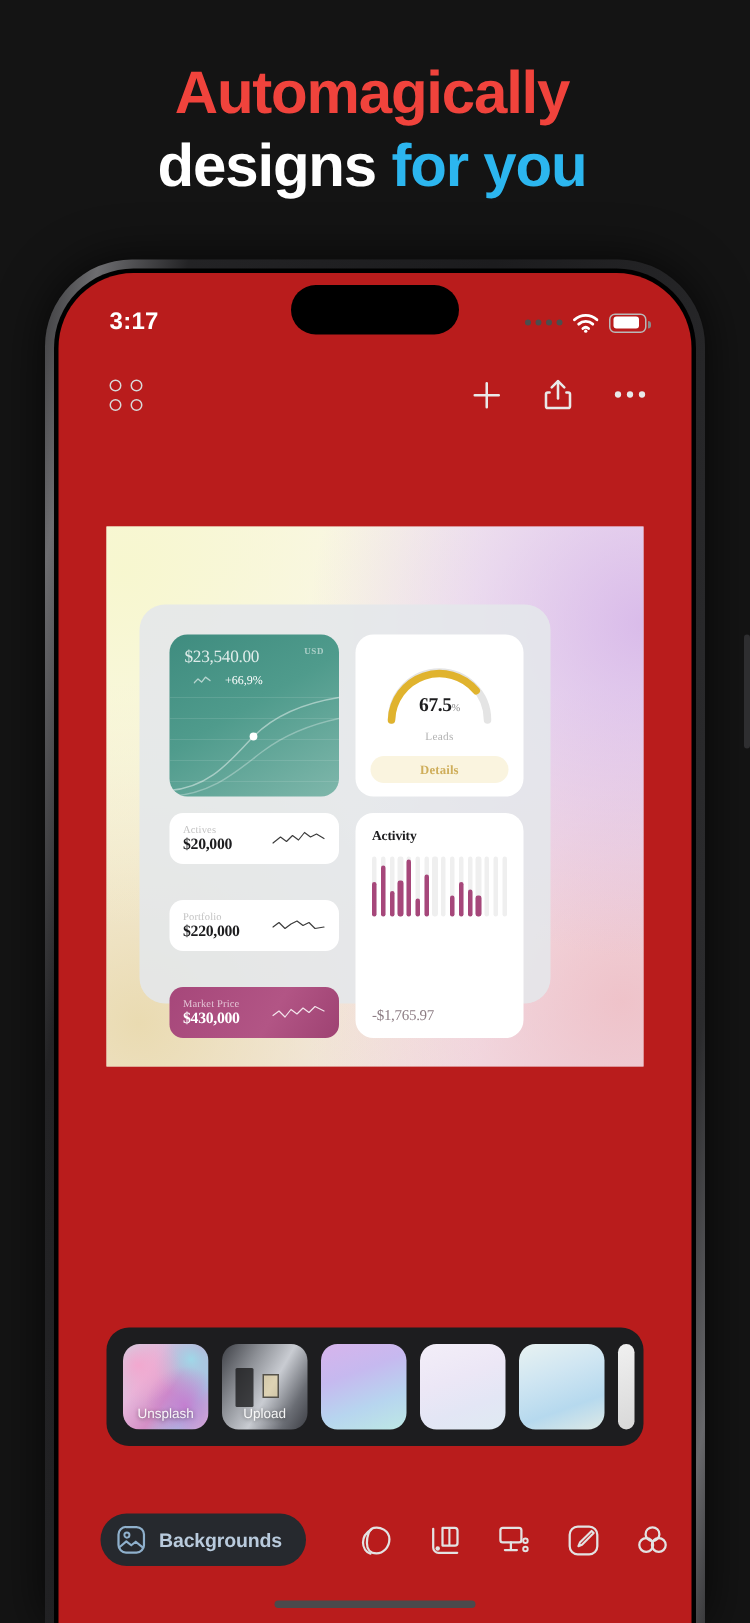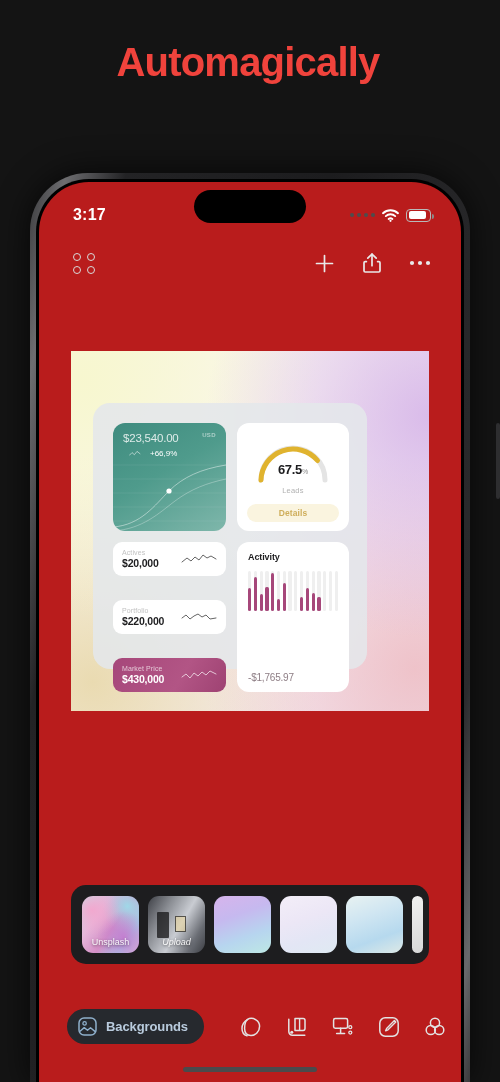--- a/index.html
+++ b/index.html
@@ -86,21 +86,21 @@
   .ic{ cursor:pointer; }
   .grid-ic{ display:grid; grid-template-columns:repeat(2,9px); gap:5px; }
   .grid-ic i{
     width:8px; height:8px; border-radius:50%;
     border:1.6px solid #d8d8d8; display:block;
   }
   .tb-right{ margin-left:auto; display:flex; align-items:center; gap:27px; }
 
   
   .canvas-wrap{
-    margin:42px 0 0 0; padding:17px 32px;
+    margin:42px 0 0 0; padding:17px 32px;font-family:Liberation Serif, serif;
   }
   .canvas{
     position:relative; width:100%; height:360px;
     background:
       radial-gradient(circle at 100% 18%, rgba(212,178,232,.85) 0%, rgba(212,178,232,0) 48%),
       radial-gradient(circle at 96% 88%, rgba(238,186,192,.8) 0%, rgba(238,186,192,0) 45%),
       radial-gradient(circle at 3% 8%, rgba(247,247,206,.95) 0%, rgba(247,247,206,0) 50%),
       radial-gradient(circle at 6% 92%, rgba(232,216,170,.9) 0%, rgba(232,216,170,0) 48%),
       linear-gradient(135deg,#f9f7e4 0%,#fbf7f3 40%,#f7eef4 70%,#efe2ee 100%);
     overflow:hidden;
@@ -200,21 +200,21 @@
     color:rgba(255,255,255,.92); font-size:9px; font-weight:500;
     text-shadow:0 1px 3px rgba(0,0,0,.55);
   }
   .th-unsplash{
     background:
       radial-gradient(ellipse at 18% 25%, #f2a8cf 0%, rgba(242,168,207,0) 42%),
       radial-gradient(ellipse at 72% 72%, #c47fd0 0%, rgba(196,127,208,0) 45%),
       radial-gradient(ellipse at 80% 18%, #9fd8e8 0%, rgba(159,216,232,0) 40%),
       linear-gradient(125deg,#bfe6e8 0%,#e6b7db 30%,#d48fc6 55%,#a5c8e6 78%,#e2a9d4 100%);
   }
-  .th-upload{ background:linear-gradient(120deg,#3e4046 0%,#8d9096 30%,#c9ccd2 55%,#6a6d74 80%,#3c3e44 100%);font-style:italic; }
+  .th-upload{ background:linear-gradient(120deg,#3e4046 0%,#8d9096 30%,#c9ccd2 55%,#6a6d74 80%,#3c3e44 100%); }
   .th-upload::before{
     content:''; position:absolute; left:9px; top:16px;
     width:12px; height:26px; background:rgba(20,20,22,.75); border-radius:1px;
   }
   .th-upload::after{
     content:''; position:absolute; left:27px; top:20px;
     width:9px; height:14px; background:rgba(235,215,160,.6);
     border:1.4px solid rgba(40,40,42,.75);
   }
   .th-g1{ background:linear-gradient(160deg,#d7b4ec 0%,#c6b9ef 35%,#b7d5ef 68%,#bde8e4 100%); }
@@ -239,20 +239,24 @@
     position:absolute; left:50%; transform:translateX(-50%);
     bottom:10px; width:134px; height:5px;
     background:#4a4a4c; border-radius:3px;
   }
 </style>
 </head>
 <body>
 
 <div class="headline">
   <span class="l1">Automagically</span>
+  <span class="l2">
+    <span class="w">designs</span>
+    <span class="b">for you</span>
+  </span>
 </div>
 
 <div class="phone">
   <div class="btn-side btn-silent"></div>
   <div class="btn-side btn-volup"></div>
   <div class="btn-side btn-voldn"></div>
   <div class="btn-side btn-power"></div>
 
   <div class="bezel">
     <div class="screen">

